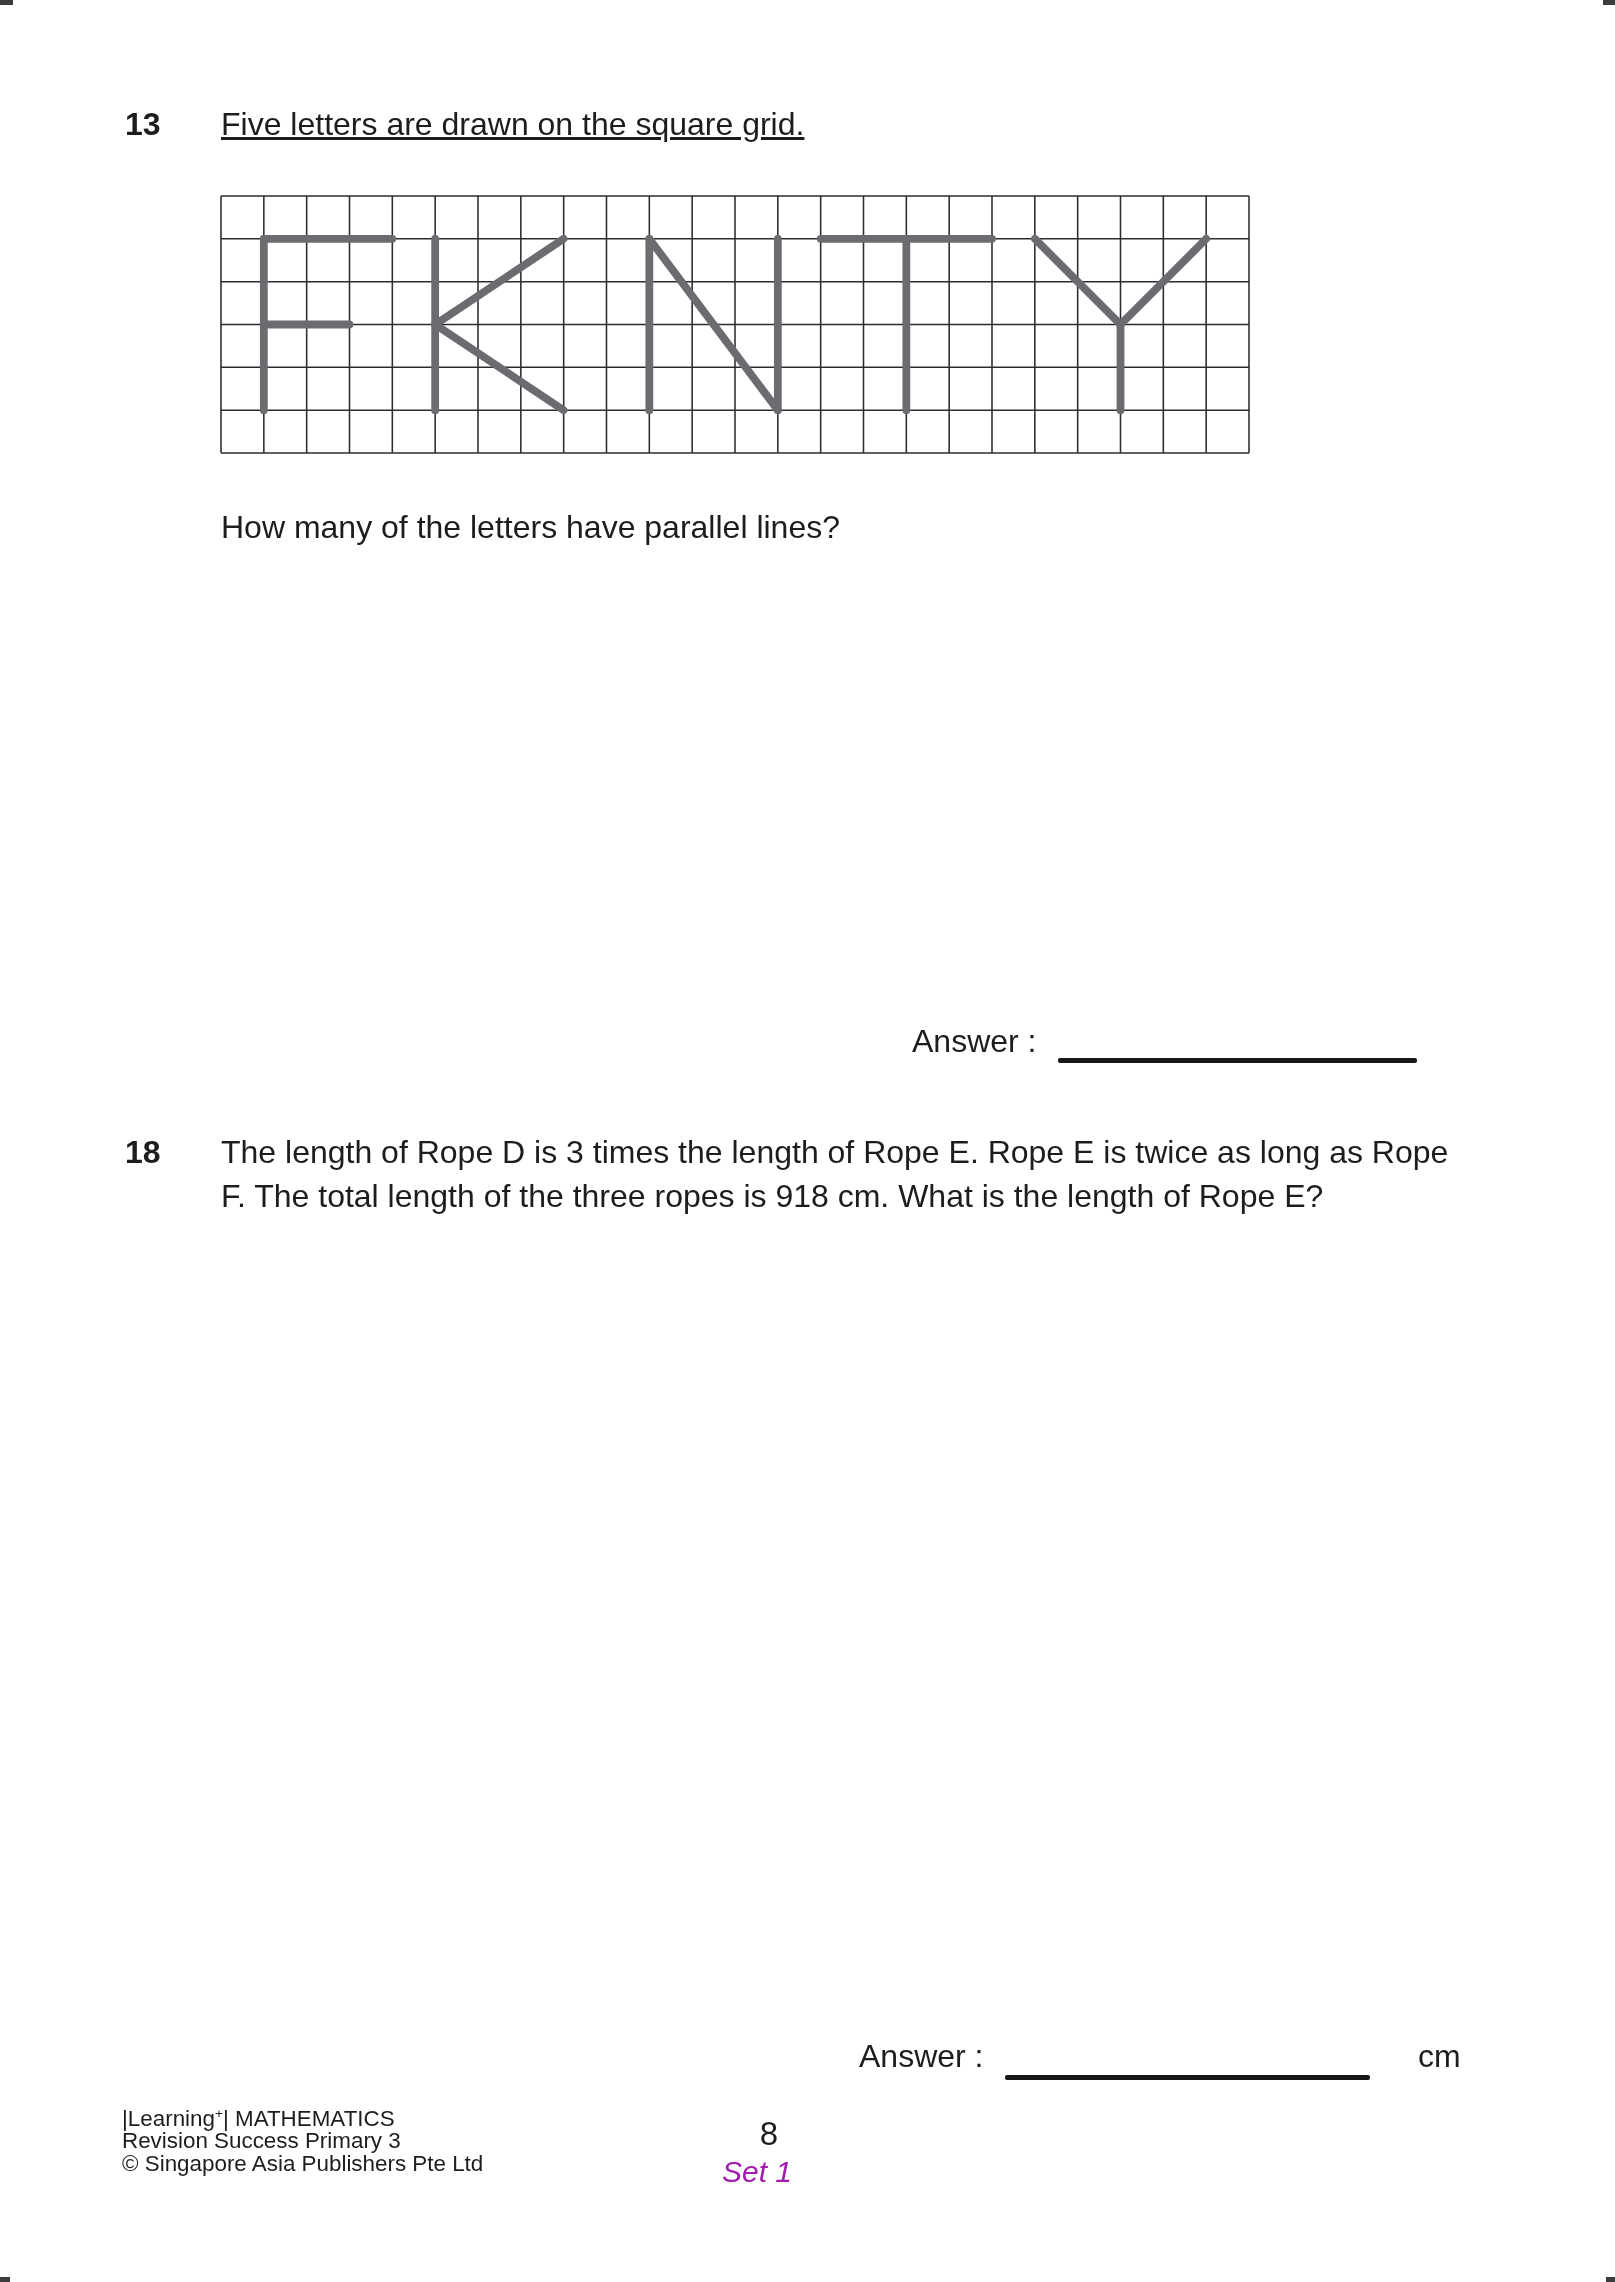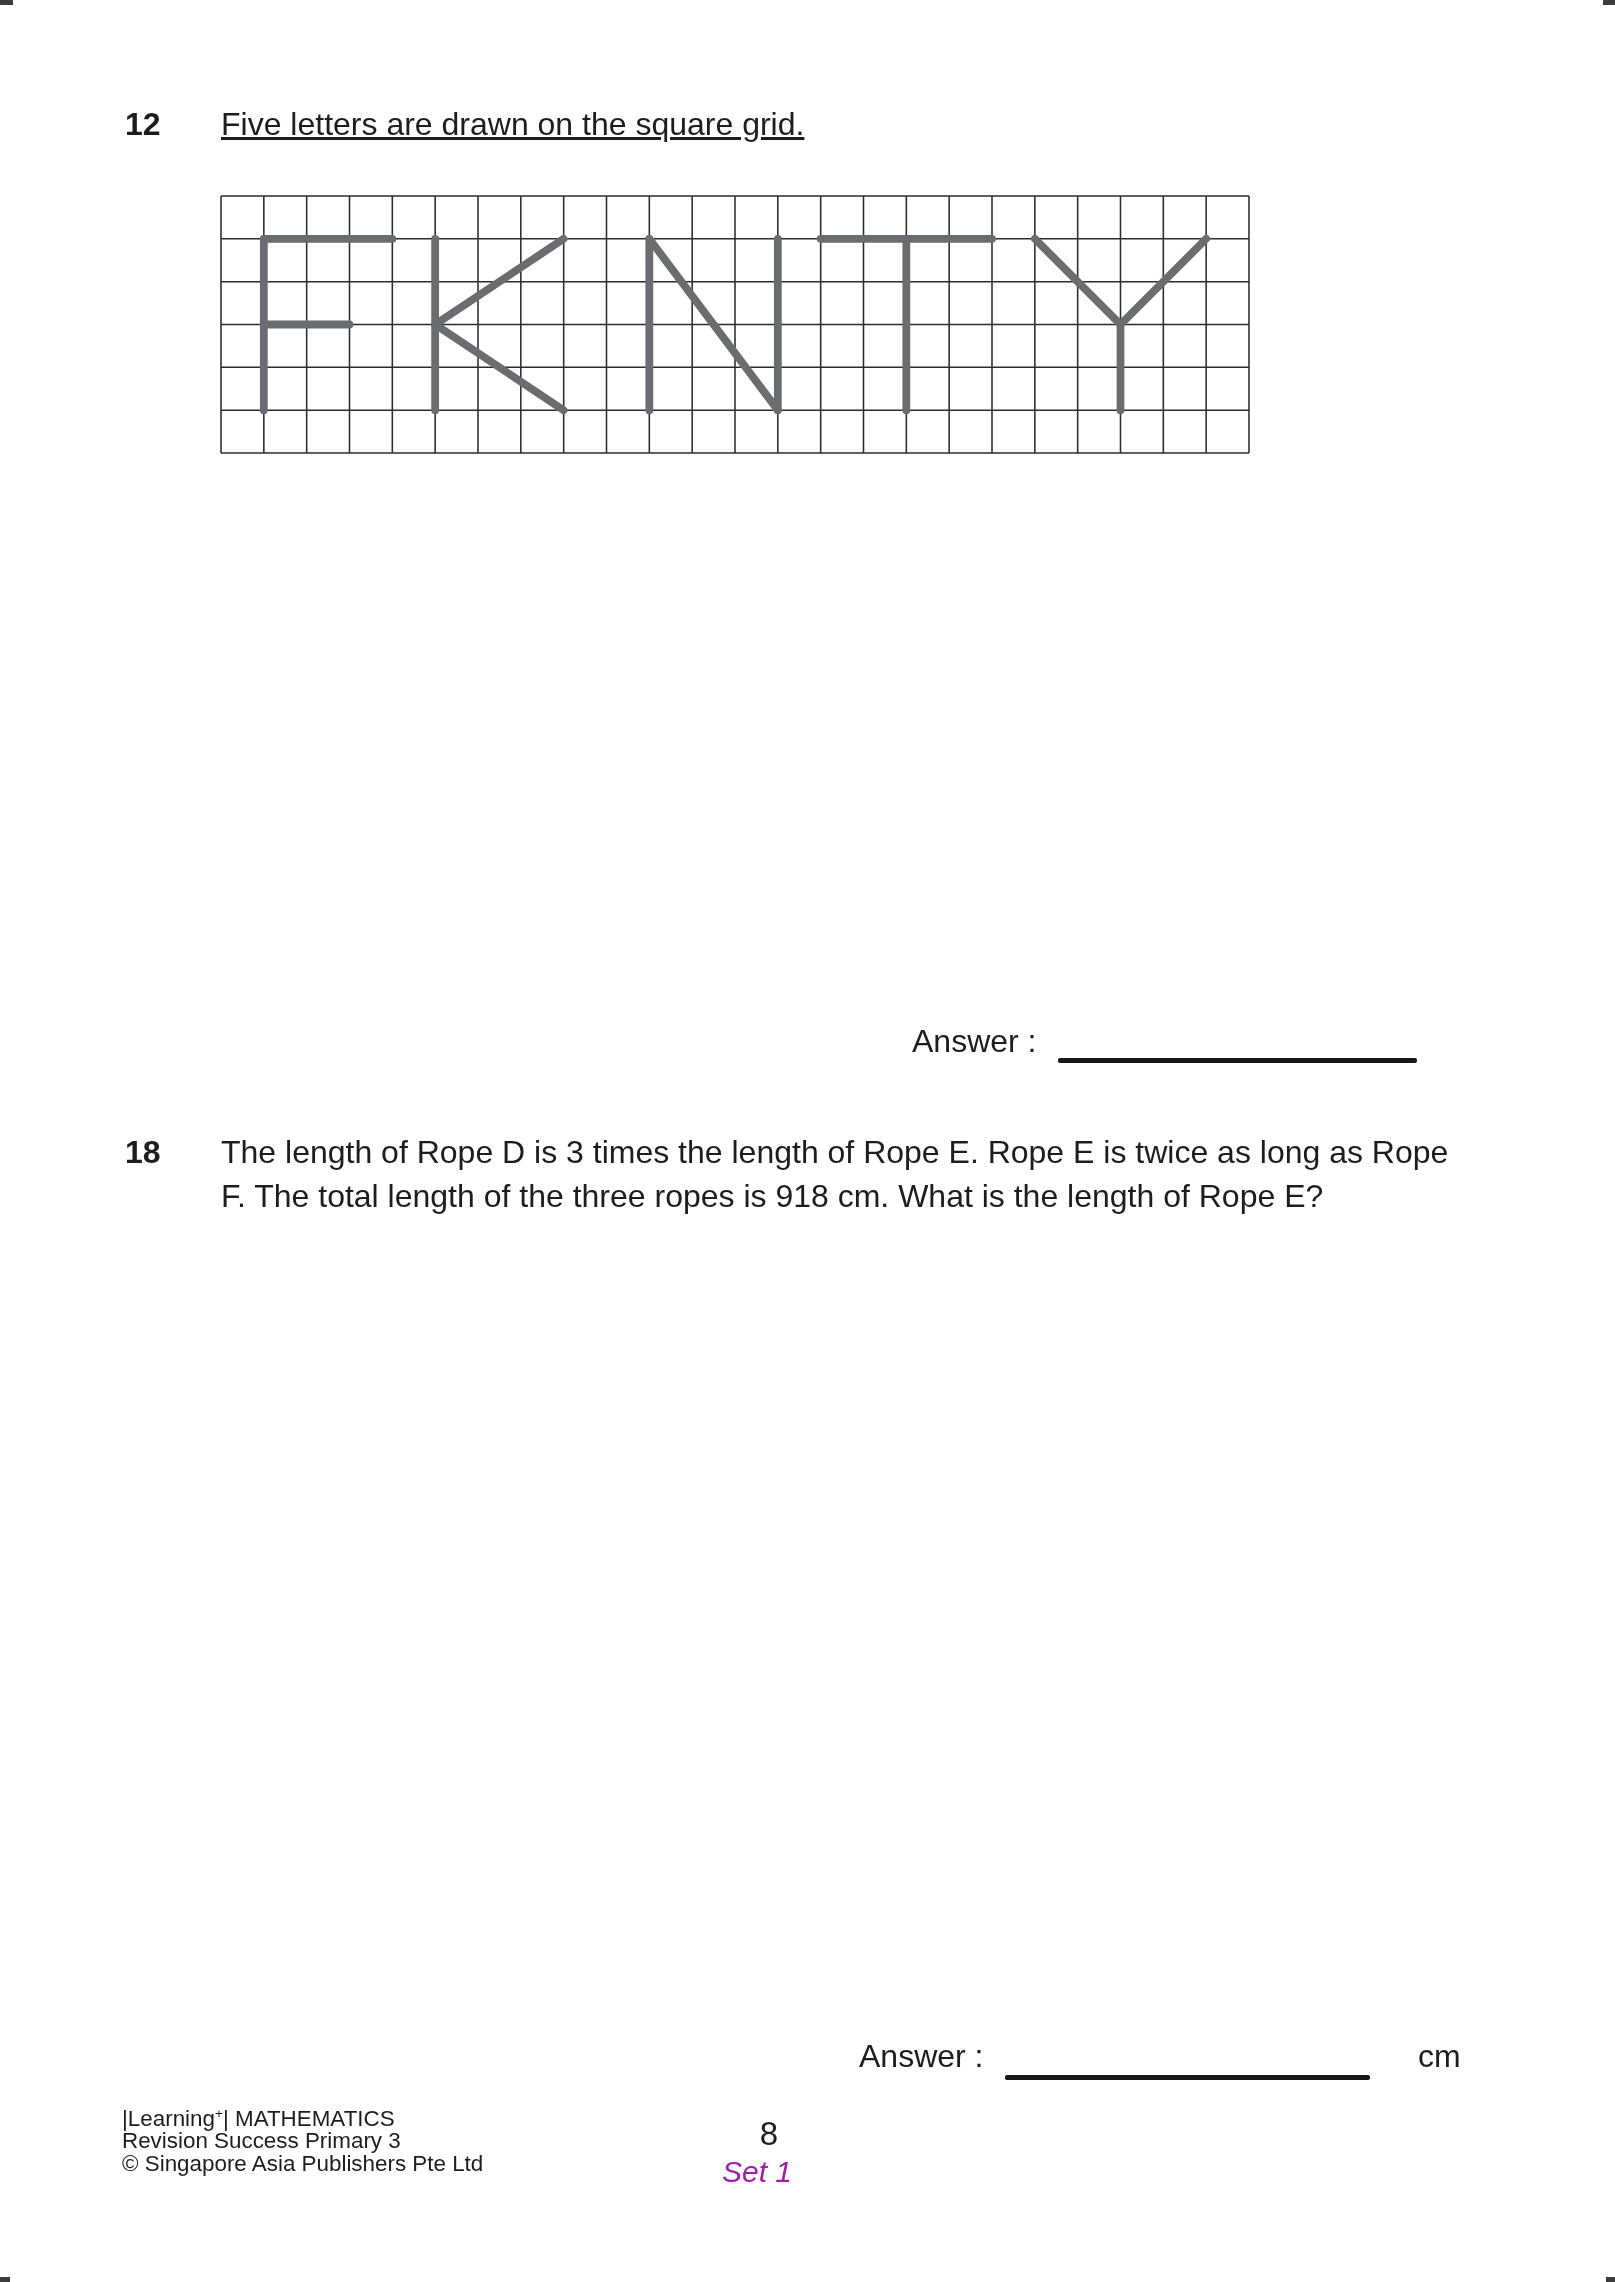--- a/index.html
+++ b/index.html
@@ -27,21 +27,21 @@
 </head>
 <body>
 
 <div class="page">
 
   <div class="corner-mark" style="left:0;top:0;width:12.7px;height:4.9px;"></div>
   <div class="corner-mark" style="right:0;top:0;width:12.7px;height:4.9px;"></div>
   <div class="corner-mark" style="left:0;bottom:0;width:9.8px;height:4.9px;"></div>
   <div class="corner-mark" style="right:0;bottom:0;width:9.8px;height:4.9px;"></div>
 
-  <div class="abs qnum" style="left:125px;top:102px;">12</div>
+  <div class="abs qnum" style="left:125px;top:102px;">13</div>
   <div class="abs body-text" style="left:221px;top:102px;width:1239px;text-decoration:underline;">Five letters are drawn on the square grid.</div>
 
   <div class="abs" style="left:220px;top:196px;">
     <svg class="figure-svg" viewBox="0 0 1056 264" width="1030" height="257">
         <line x1="0" y1="0" x2="0" y2="264" stroke="#2c2c2e" stroke-width="1.6"></line>
         <line x1="44" y1="0" x2="44" y2="264" stroke="#2c2c2e" stroke-width="1.6"></line>
         <line x1="88" y1="0" x2="88" y2="264" stroke="#2c2c2e" stroke-width="1.6"></line>
         <line x1="132" y1="0" x2="132" y2="264" stroke="#2c2c2e" stroke-width="1.6"></line>
         <line x1="176" y1="0" x2="176" y2="264" stroke="#2c2c2e" stroke-width="1.6"></line>
         <line x1="220" y1="0" x2="220" y2="264" stroke="#2c2c2e" stroke-width="1.6"></line>
@@ -81,20 +81,21 @@
         <line x1="440" y1="44" x2="572" y2="220" stroke="#6b6c70" stroke-width="8" stroke-linecap="round"></line>
         <line x1="572" y1="44" x2="572" y2="220" stroke="#6b6c70" stroke-width="8" stroke-linecap="round"></line>
         <line x1="616" y1="44" x2="792" y2="44" stroke="#6b6c70" stroke-width="8" stroke-linecap="round"></line>
         <line x1="704" y1="44" x2="704" y2="220" stroke="#6b6c70" stroke-width="8" stroke-linecap="round"></line>
         <line x1="836" y1="44" x2="924" y2="132" stroke="#6b6c70" stroke-width="8" stroke-linecap="round"></line>
         <line x1="1012" y1="44" x2="924" y2="132" stroke="#6b6c70" stroke-width="8" stroke-linecap="round"></line>
         <line x1="924" y1="132" x2="924" y2="220" stroke="#6b6c70" stroke-width="8" stroke-linecap="round"></line>
       </svg>
   </div>
 
+  <div class="abs body-text" style="left:221px;top:505px;width:1239px;">How many of the letters have parallel lines?</div>
 
   <div class="abs answer-label" style="left:912px;top:1019px;">Answer :</div>
   <div class="abs answer-line" style="left:1058px;top:1058px;width:359px;"></div>
 
   <div class="abs qnum" style="left:125px;top:1130px;">18</div>
   <div class="abs body-text" style="left:221px;top:1130px;width:1241px;">The length of Rope D is 3 times the length of Rope E. Rope E is twice as long as Rope F. The total length of the three ropes is 918 cm. What is the length of Rope E?</div>
 
   <div class="abs answer-label" style="left:859px;top:2034px;">Answer :</div>
   <div class="abs answer-line" style="left:1005px;top:2075px;width:365px;"></div>
   <div class="abs unit" style="left:1382px;top:2034px;">cm</div>

